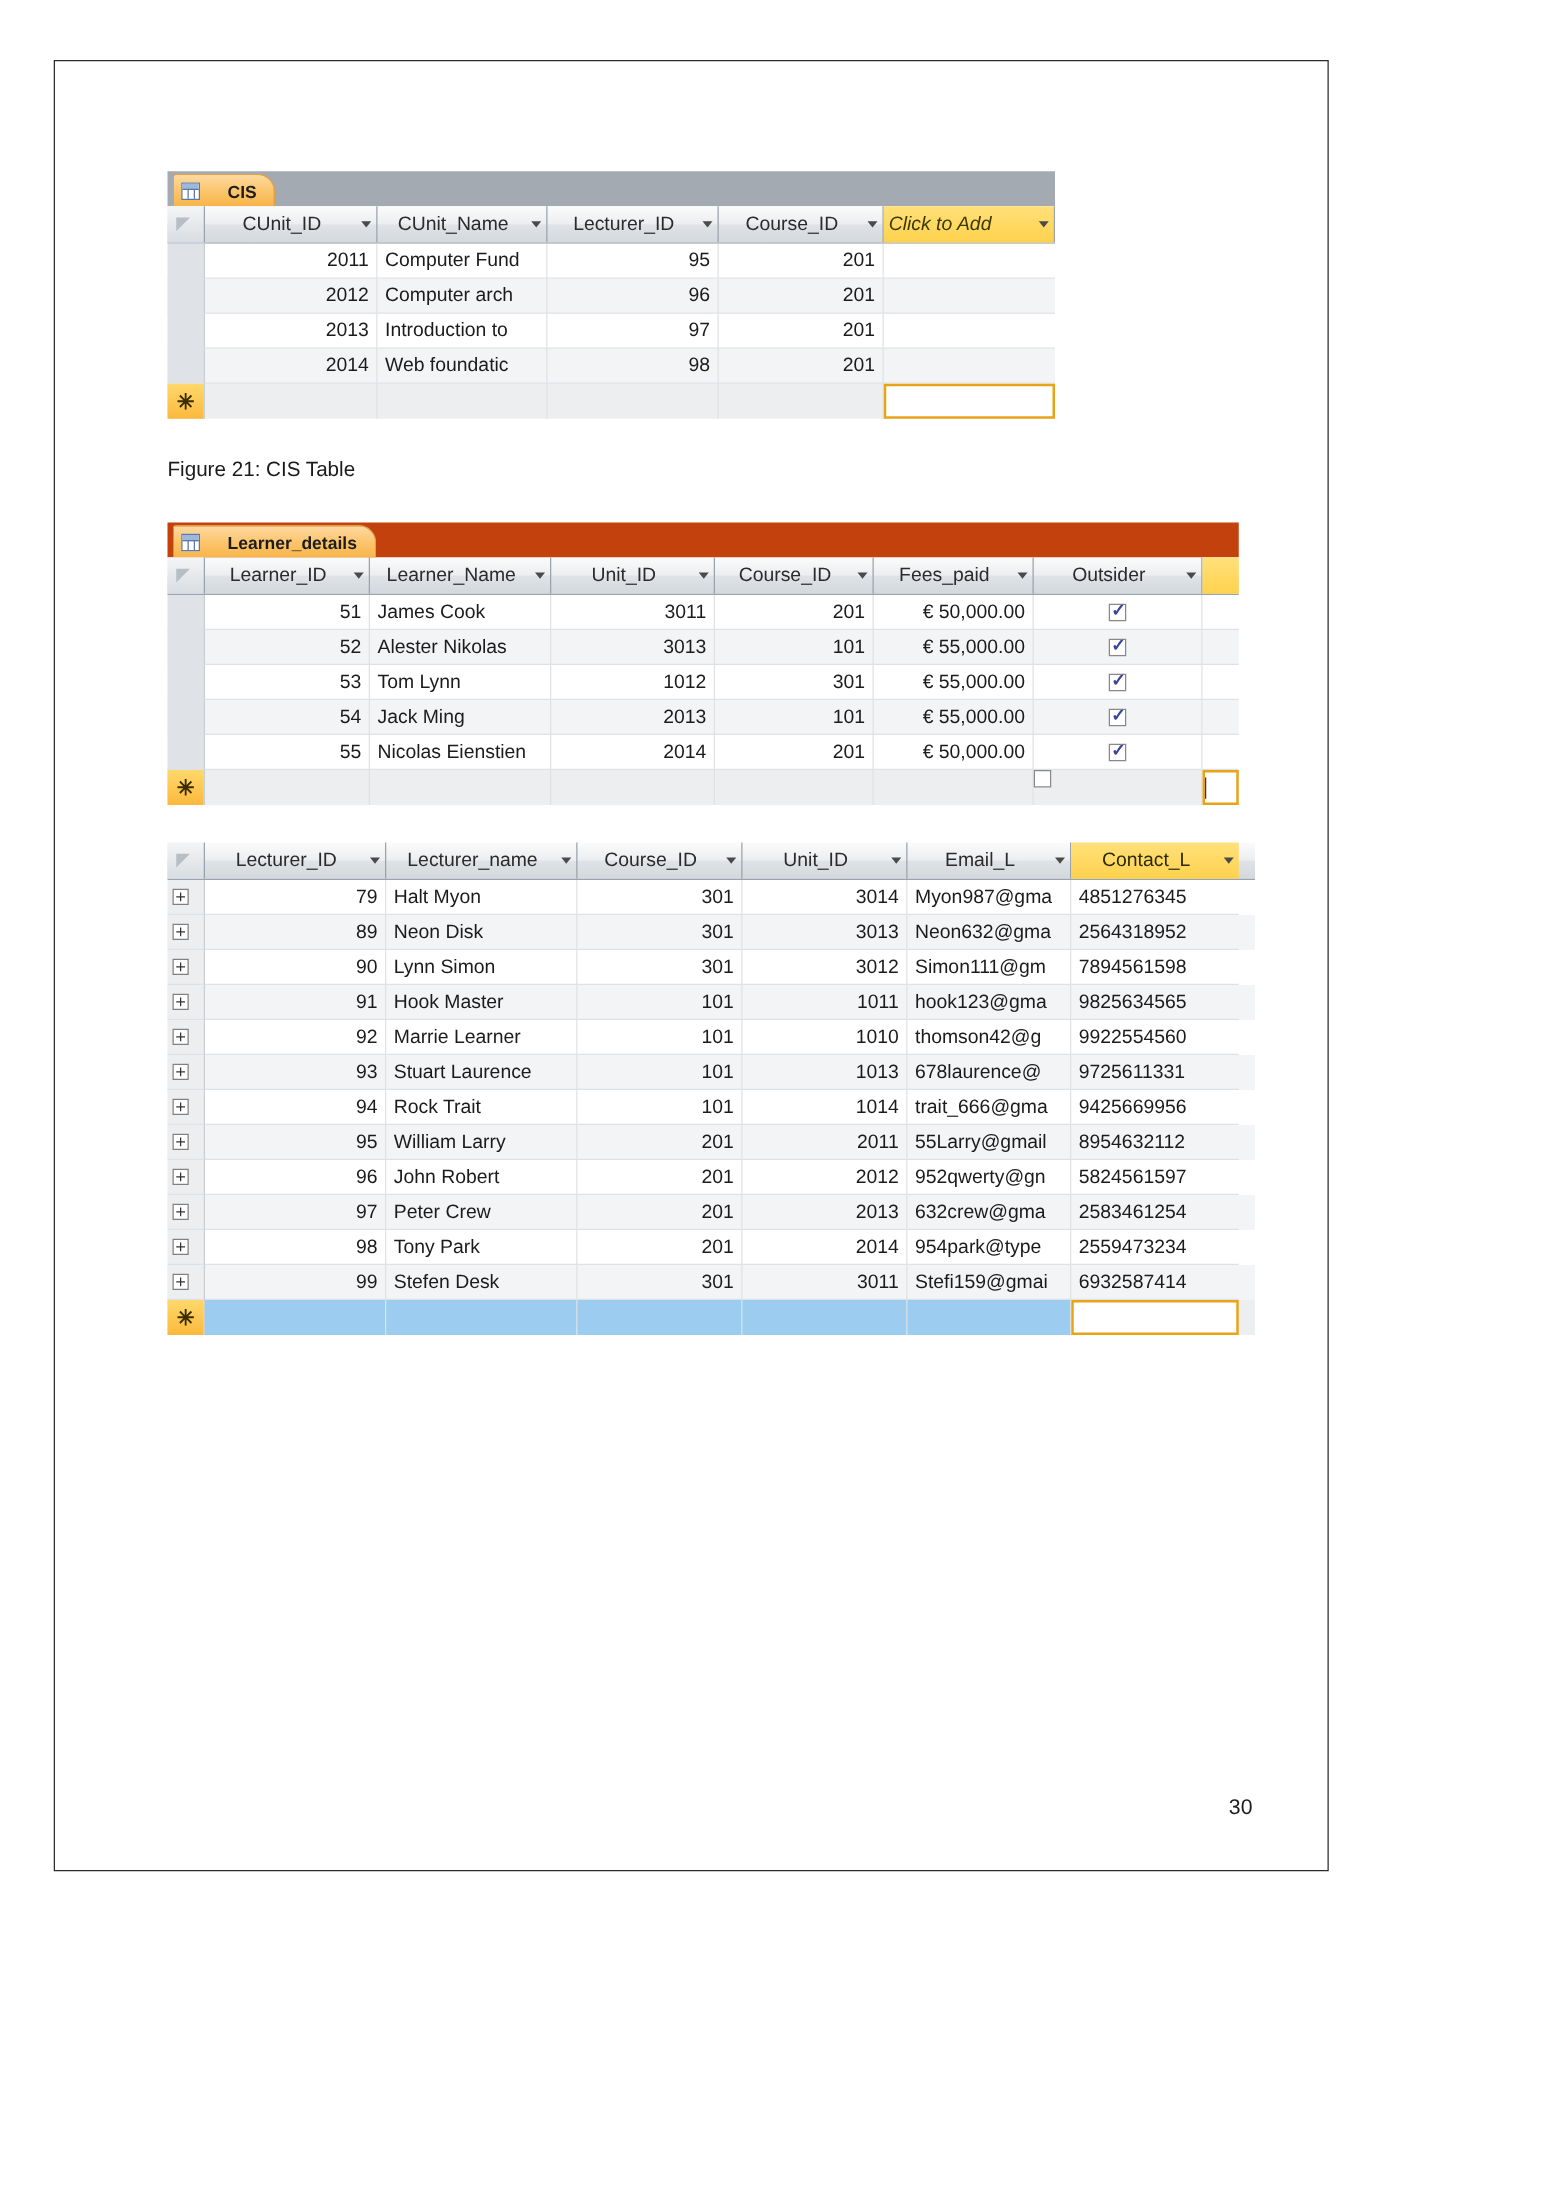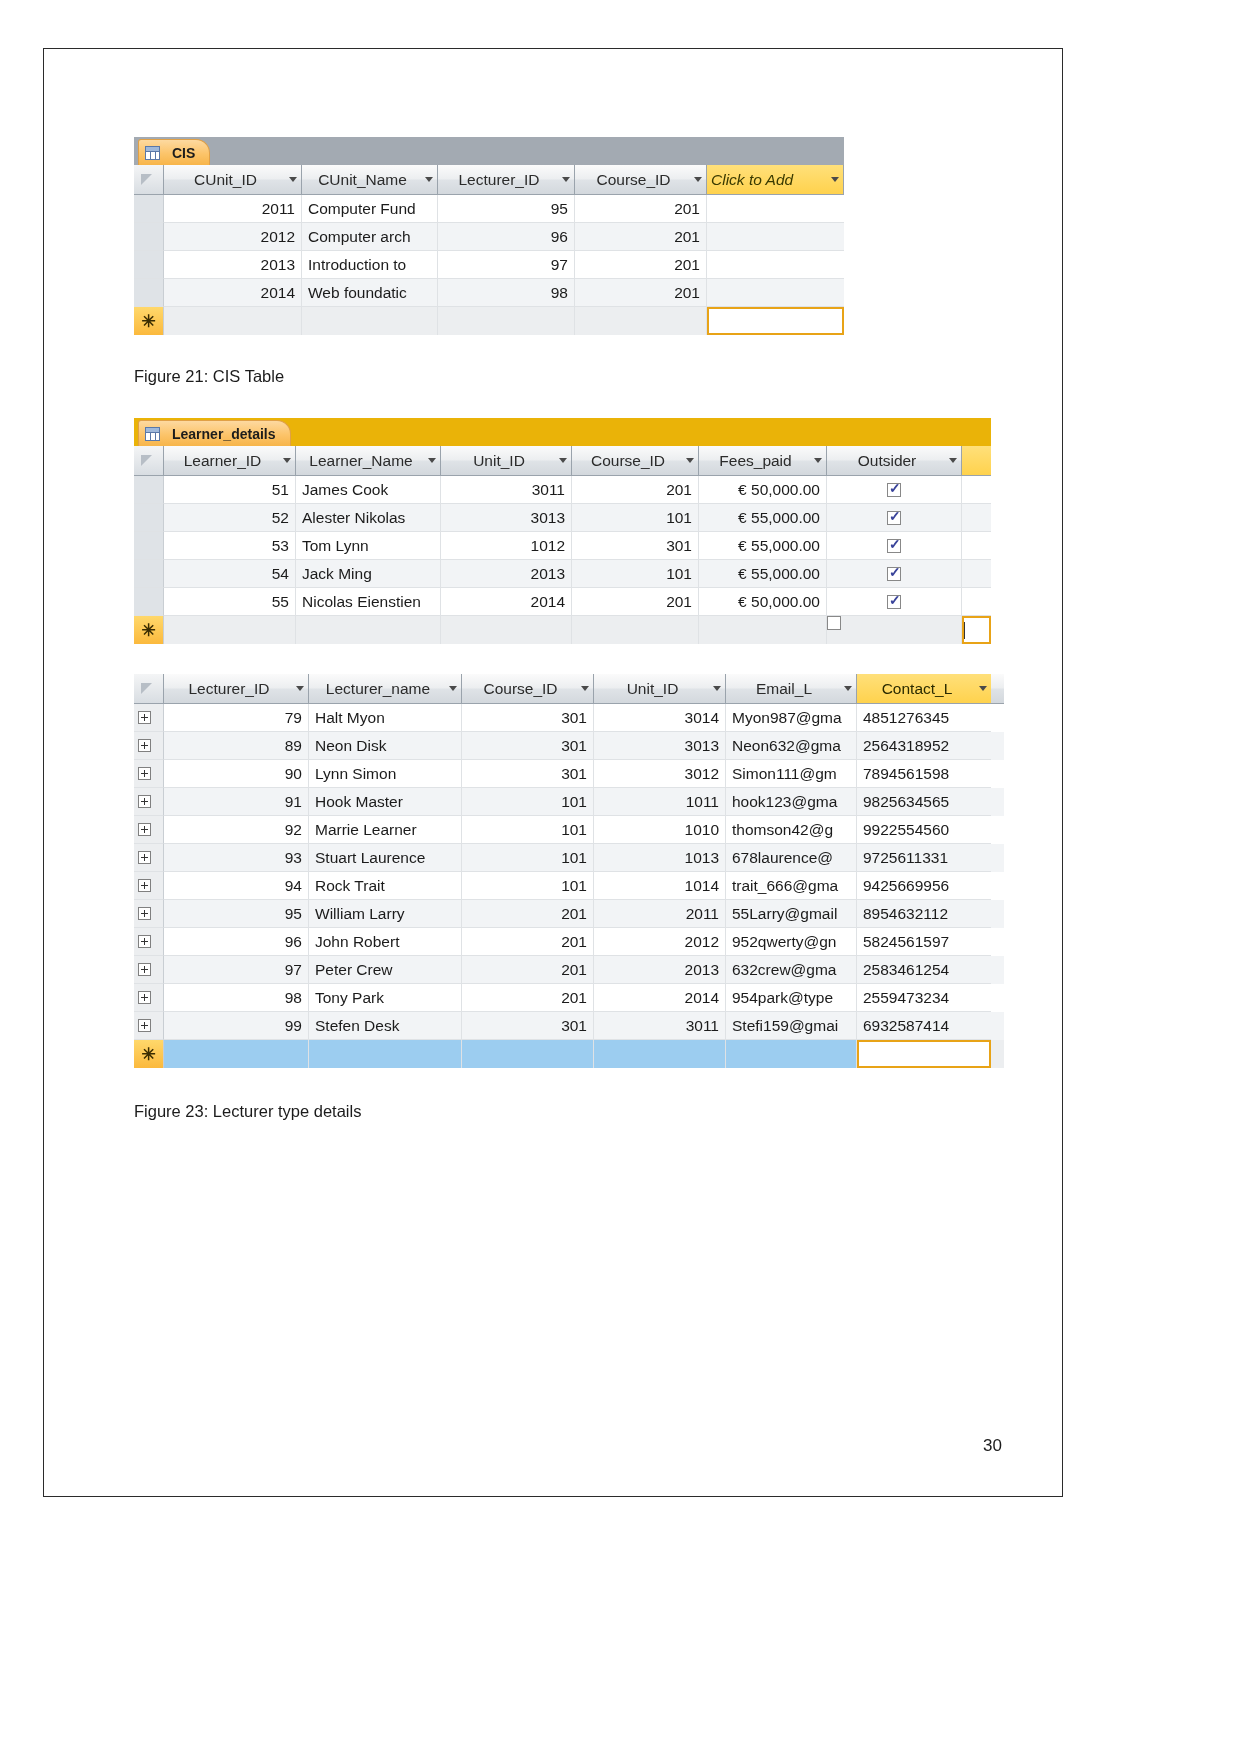--- a/index.html
+++ b/index.html
@@ -22,24 +22,24 @@
   }
 
   
   .ds { position:relative; font-size:15.5px; color:#1b1b1b; }
 
   .ds-tabbar{
     height:28px; display:flex; align-items:flex-end;
     padding-left:4px;
   }
   .ds-tabbar.gray  { background:#a3aab2; }
-  .ds-tabbar.blue  { background:#eab308; }
+  .ds-tabbar.blue  { background:#c2410c; }
 
   .ds-tab{
-    height:26px; display:flex; align-items:center; gap:12px;
+    height:26px; display:flex; align-items:center; gap:22px;
     padding:0 14px 0 6px;
     background:linear-gradient(to bottom,#fdd9a0 0%, #fcc46a 55%, #f7b54a 100%);
     border:1px solid #e0a047; border-bottom:none;
     border-radius:3px 14px 0 0;
     font-size:14px; font-weight:bold; color:#1c1c1c;
     position:relative;
   }
   .tab-grid-icon{
     width:15px;height:14px;background:#fff;
     border:1px solid #5a78a8; display:block; position:relative;
@@ -515,17 +515,16 @@
         <div class="selbar">✳</div>
         <div class="cell hl" style="width:145px"></div>
         <div class="cell hl" style="width:153px"></div>
         <div class="cell hl" style="width:132px"></div>
         <div class="cell hl" style="width:132px"></div>
         <div class="cell hl" style="width:131px"></div>
         <div class="cell focus" style="width:134px"></div>
       </div>
     </div>
 
-    <p class="figcap" style="margin-top:34px;">Figure 23: Lecturer type details</p>
   </div>
 
   <div class="pagenum">30</div>
 </div>
 
 </body></html>

